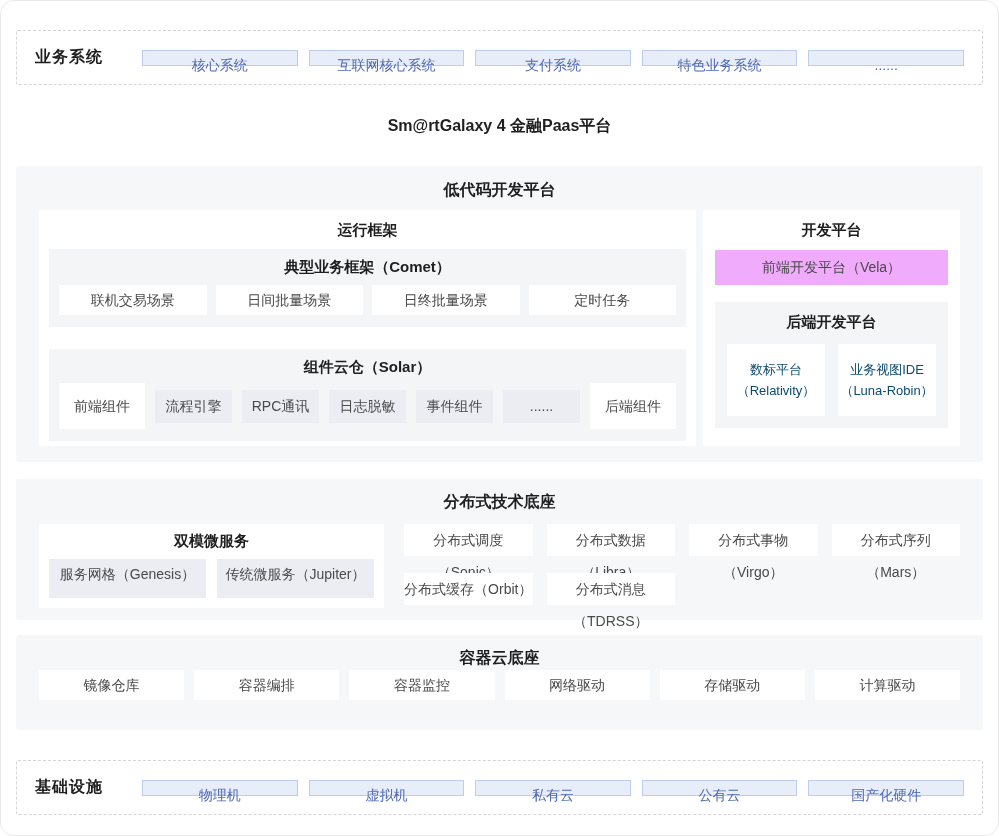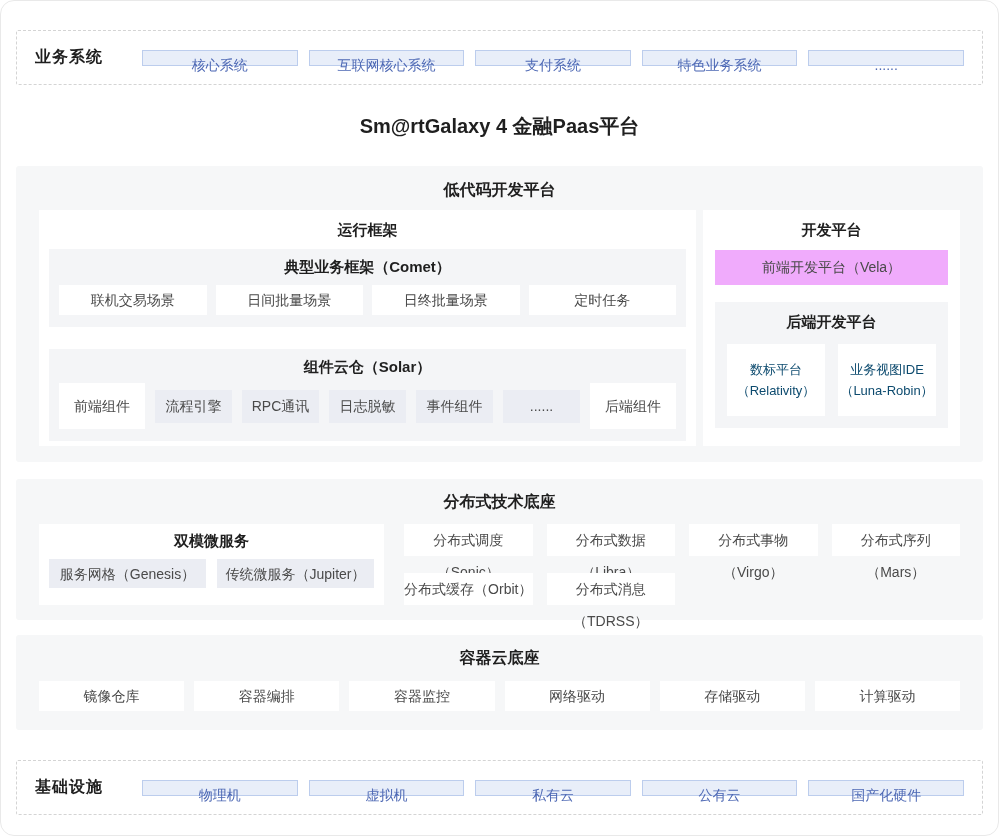--- a/index.html
+++ b/index.html
@@ -43,21 +43,21 @@
     line-height: 29px;
     text-align: center;
     background: #e8eef9;
     border: 1px solid #bccded;
     color: #4d68b4;
     font-size: 14px;
   }
   
   .main-title {
     text-align: center;
-    font-size: 20px;
+    font-size: 16px;
     font-weight: bold;
     color: #1f1f1f;
     margin-top: 29px;
     height: 24px;
     line-height: 24px;
   }
   
   .gray-panel { background: #f6f7f8; border-radius: 3px; }
   .panel-title {
     text-align: center;
@@ -156,36 +156,36 @@
     height: 141px;
     padding: 11px 23px 14px;
   }
   .dist-body { display: flex; gap: 20px; margin-top: 10px; }
   .dual {
     width: 345px; flex: none;
     background: #fff;
     padding: 5px 10px 10px;
   }
   .dual-chips { display: flex; gap: 11px; margin-top: 6px; }
-  .dual-chips .chip { flex: 1; height: 29px; line-height: 31px; }
+  .dual-chips .chip { flex: 1; height: 39px; line-height: 31px; }
   .dist-grid {
     flex: 1;
     display: grid;
     grid-template-columns: repeat(4, 1fr);
     gap: 17px 14px;
     align-content: start;
   }
   .dist-grid .white-box { height: 32px; line-height: 32px; }
   
   .container-cloud {
     margin-top: 15px;
     height: 95px;
     padding: 11px 23px 14px;
   }
-  .cc-items { display: flex; gap: 10px; margin-top: 11px; }
+  .cc-items { display: flex; gap: 10px; }
   .cc-items .white-box { flex: 1; }
   
   .biz-row { margin-top: 29px; }
   .infra-row { margin-top: 30px; }
 </style>
 </head>
 <body>
 
 <div class="page">
 

